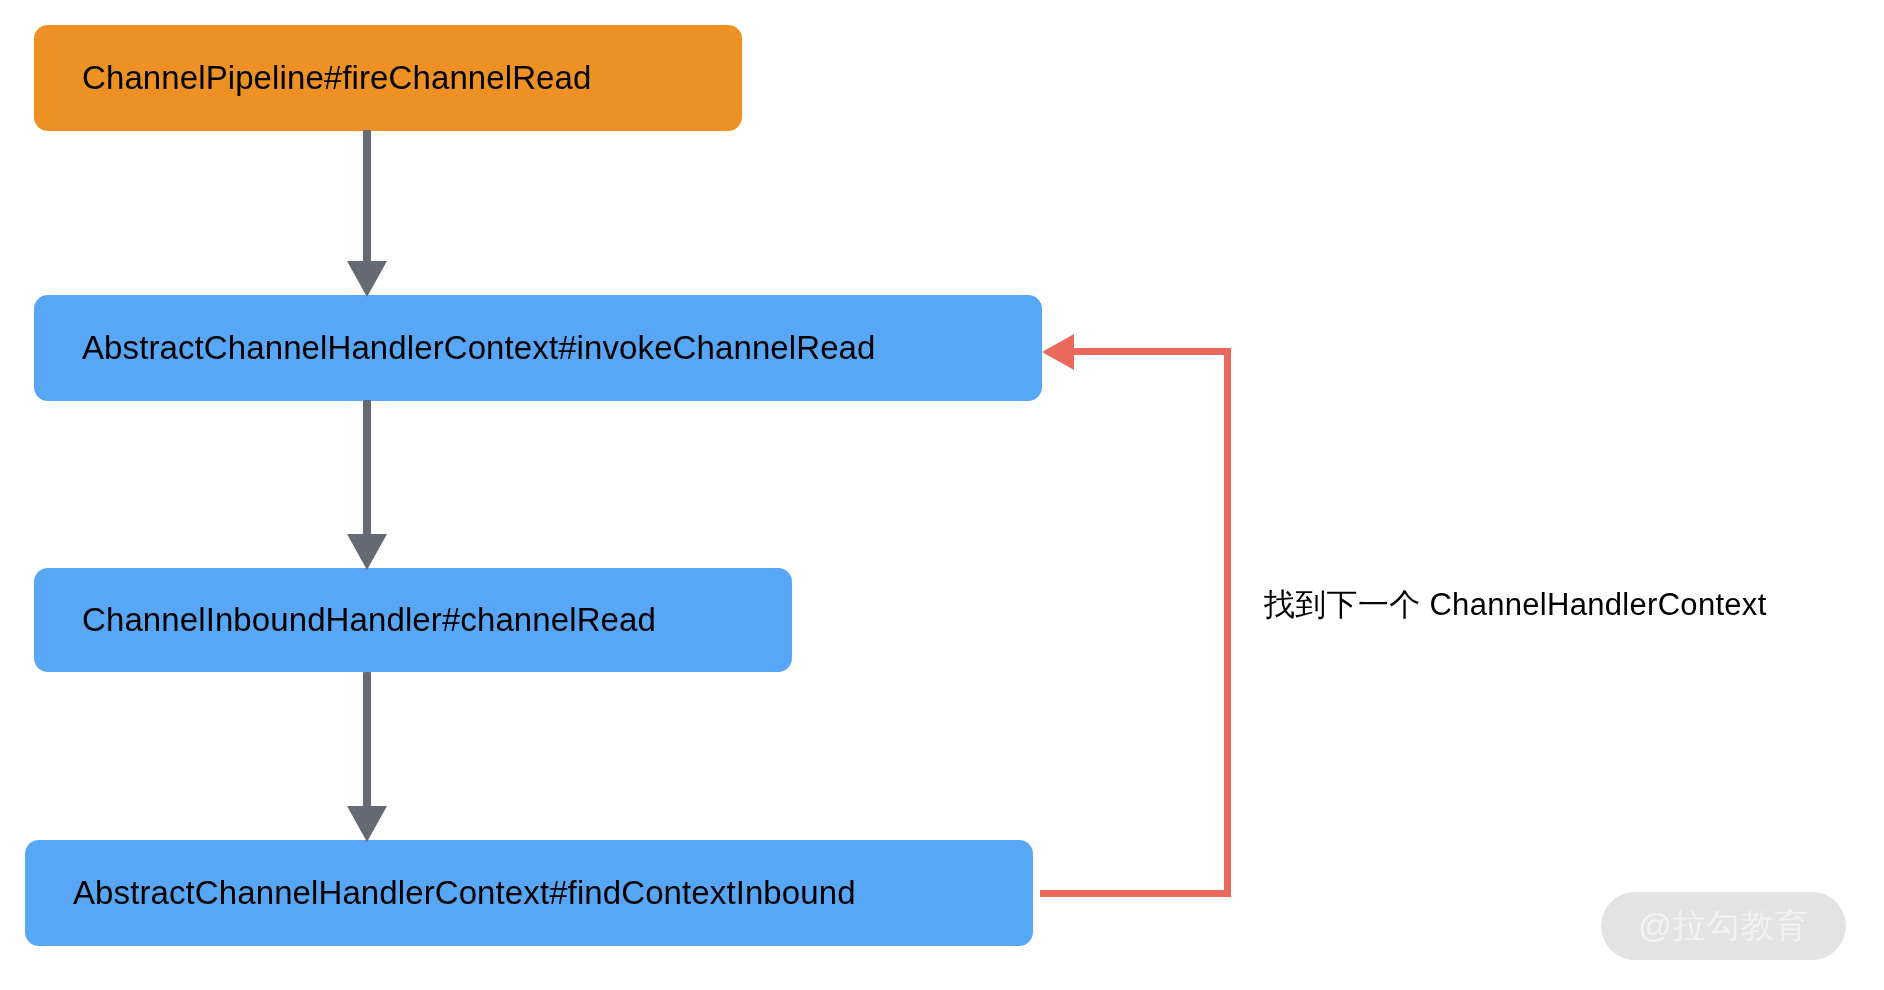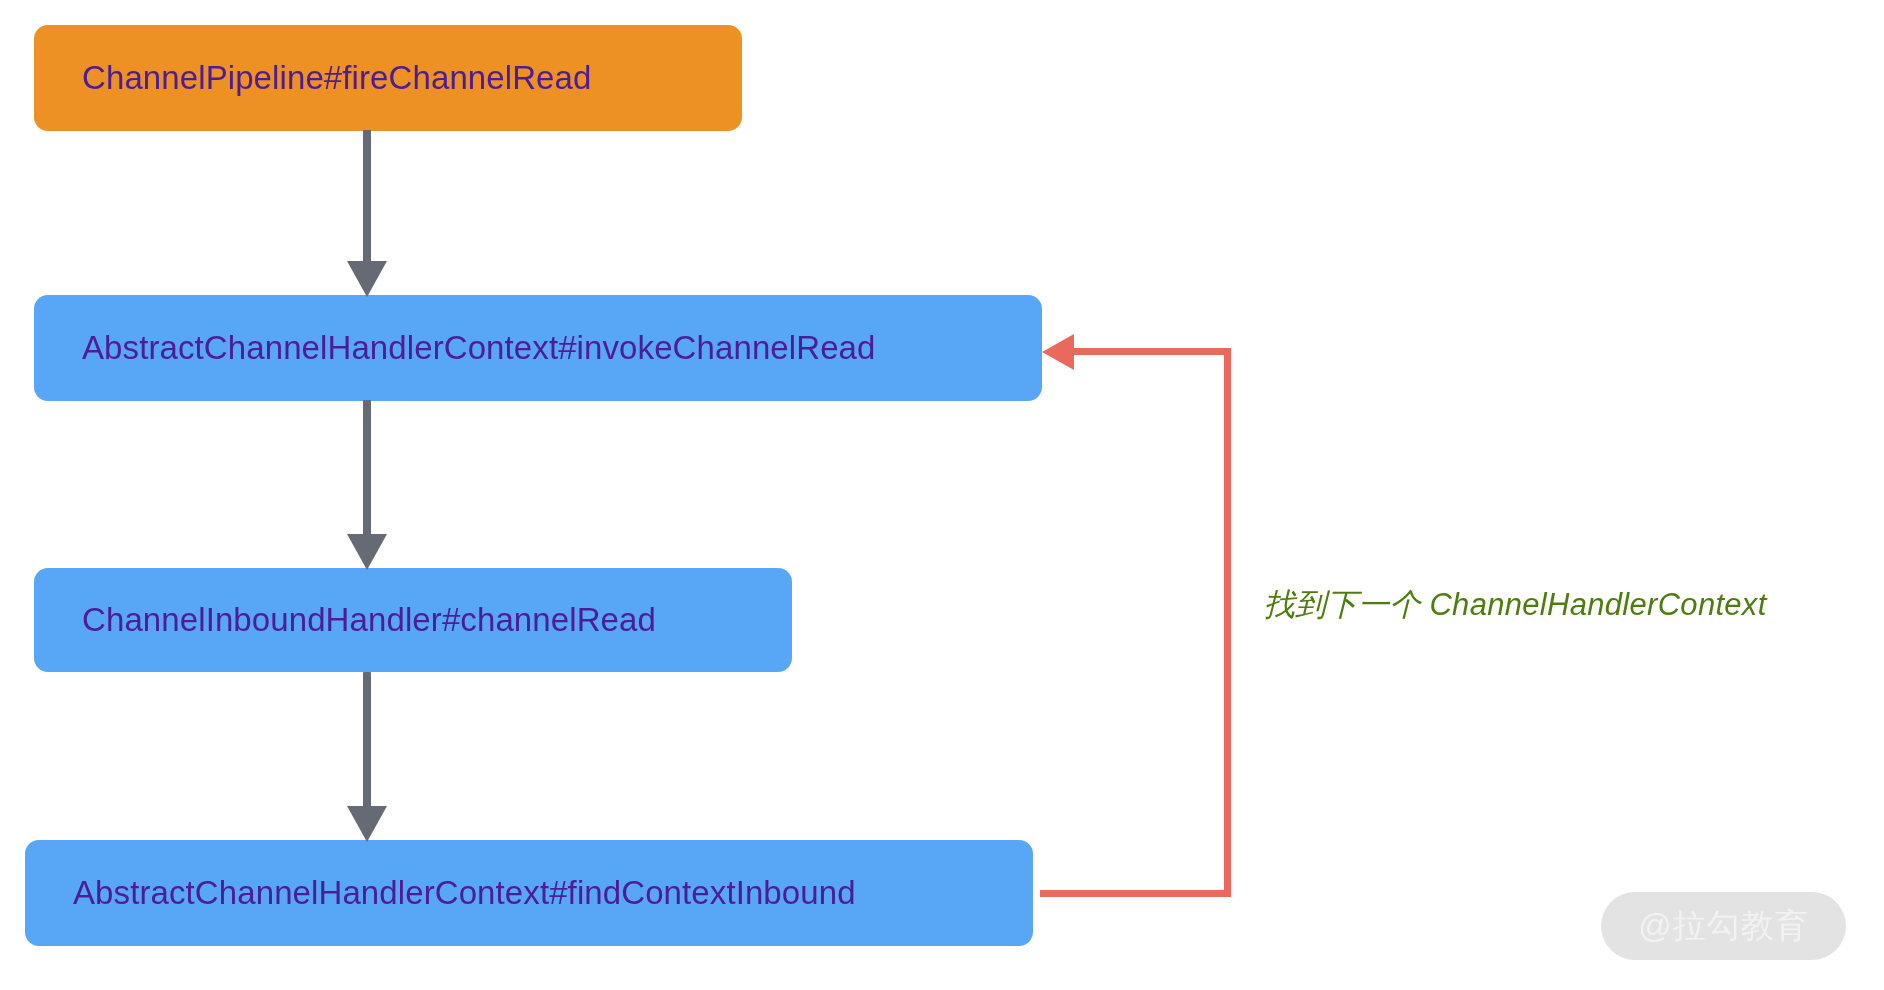--- a/index.html
+++ b/index.html
@@ -20,21 +20,21 @@
     overflow: hidden;
   }
 
   
   .node {
     position: absolute;
     box-sizing: border-box;
     display: flex;
     align-items: center;
     border-radius: 14px;
-    color: #4c1d95;
+    color: #000000;
     font-size: 33px;
     font-weight: 400;
     letter-spacing: 0.1px;
     white-space: nowrap;
     padding-left: 48px;
     padding-right: 28px;
   }
   .node.orange { background: #ee9124; }
   .node.blue   { background: #58a6f6; }
 
@@ -90,25 +90,24 @@
     width: 0;
     height: 0;
     border-top: 18px solid transparent;
     border-bottom: 18px solid transparent;
     border-right: 32px solid #e96a5c;
   }
   #red-connector-label {
     position: absolute;
     left: 1264px;
     top: 584px;
-    color: #4d7c0f;
+    color: #000000;
     font-size: 31px;
     white-space: nowrap;
     letter-spacing: 0.3px;
-    font-style: italic;
   }
 
   
   #watermark {
     position: absolute;
     left: 1601px;
     top: 892px;
     width: 245px;
     height: 68px;
     border-radius: 34px;

